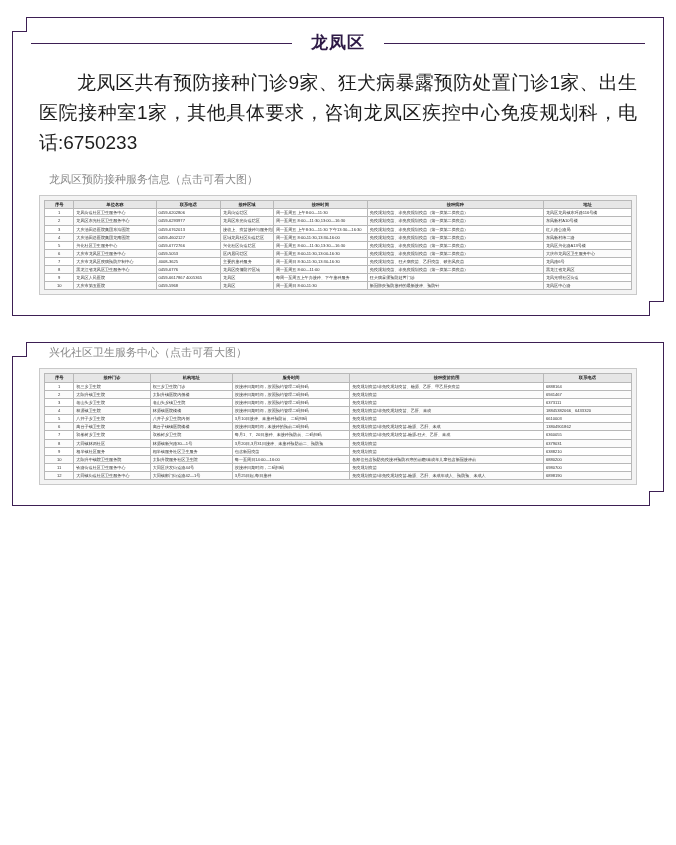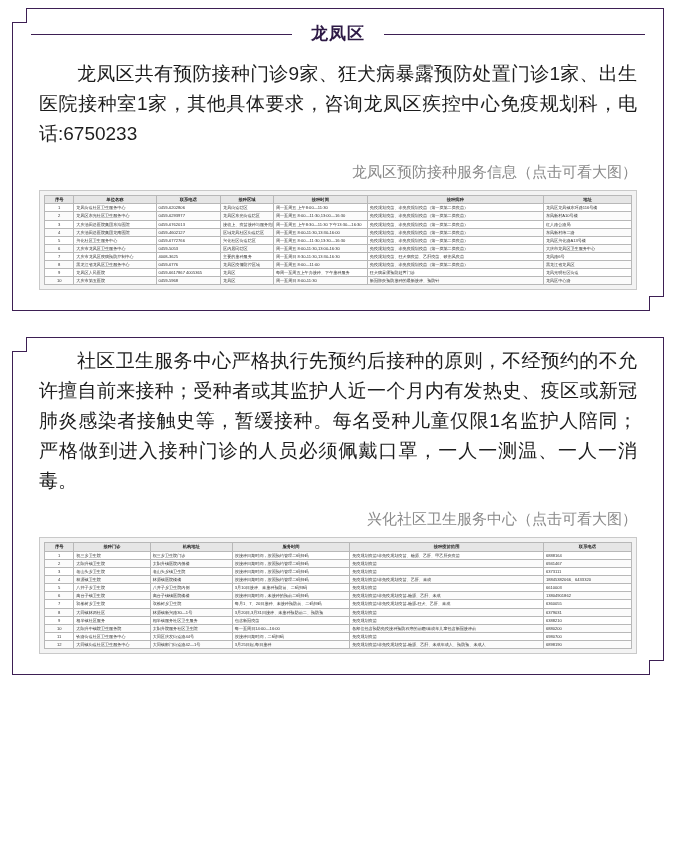--- a/index.html
+++ b/index.html
@@ -12,21 +12,21 @@
     height: 845px;
     font-family: "Liberation Sans", sans-serif;
     color: #222;
     position: relative;
     overflow: hidden;
   }
   .page {
     width: 676px;
     height: 845px;
     box-sizing: border-box;
-    padding: 8px 12px;
+    padding: 17px 12px;
   }
 
   
   .card {
     position: relative;
     border: 1px solid #3d1f53;
     background: #fff;
     margin-bottom: 26px;
     box-sizing: border-box;
   }
@@ -72,24 +72,23 @@
   }
   .para {
     font-size: 19px;
     line-height: 30px;
     text-indent: 2em;
     color: #1d1d1d;
     margin: 6px 0 14px 0;
     text-align: justify;
   }
   .img-caption {
-    font-size: 15px;
+    font-size: 11px;
     color: #8a8a8a;
     margin: 0 0 8px 10px;
-    text-align: right;
   }
 
   
   .tbl-shot {
     border: 1px solid #c9c9c9;
     background: #f3f3f3;
     padding: 4px;
     box-sizing: border-box;
   }
   table.mini {
@@ -273,21 +272,20 @@
       </div>
     </div>
   </div>
 
   <div class="card">
     <span class="corner tl"></span>
     <span class="corner br"></span>
 
 
     <div class="card-body">
-      <p class="para">社区卫生服务中心严格执行先预约后接种的原则，不经预约的不允许擅自前来接种；受种者或其监护人近一个月内有发热史、疫区或新冠肺炎感染者接触史等，暂缓接种。每名受种儿童仅限1名监护人陪同；严格做到进入接种门诊的人员必须佩戴口罩，一人一测温、一人一消毒。</p>
       <div class="img-caption">兴化社区卫生服务中心（点击可看大图）</div>
 
       <div class="tbl-shot">
         <table class="mini t2">
           <colgroup>
             <col class="c0">
               <col class="c1">
               <col class="c2">
               <col class="c3">
               <col class="c4">

